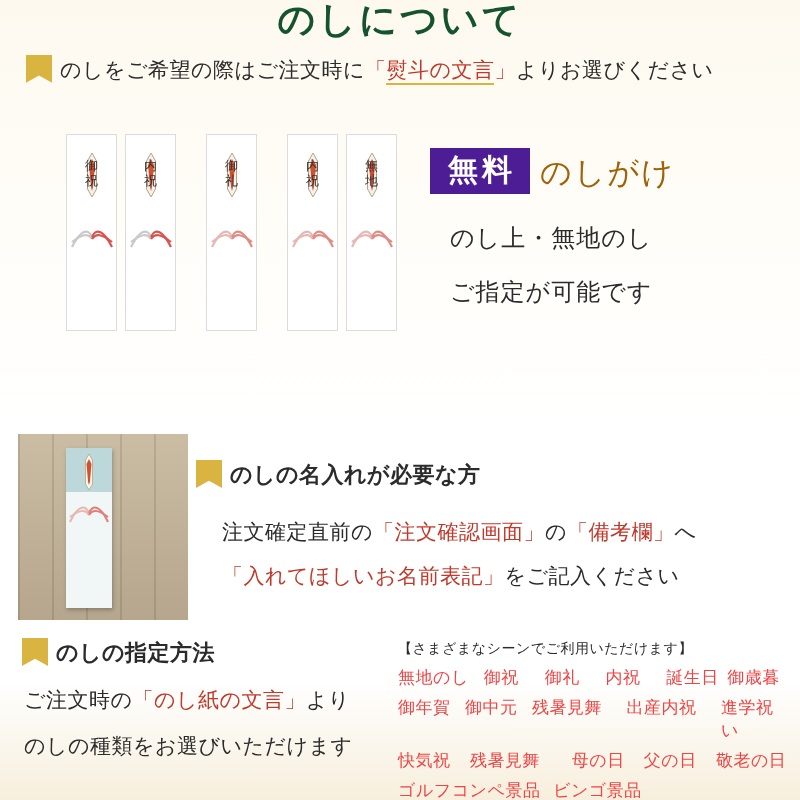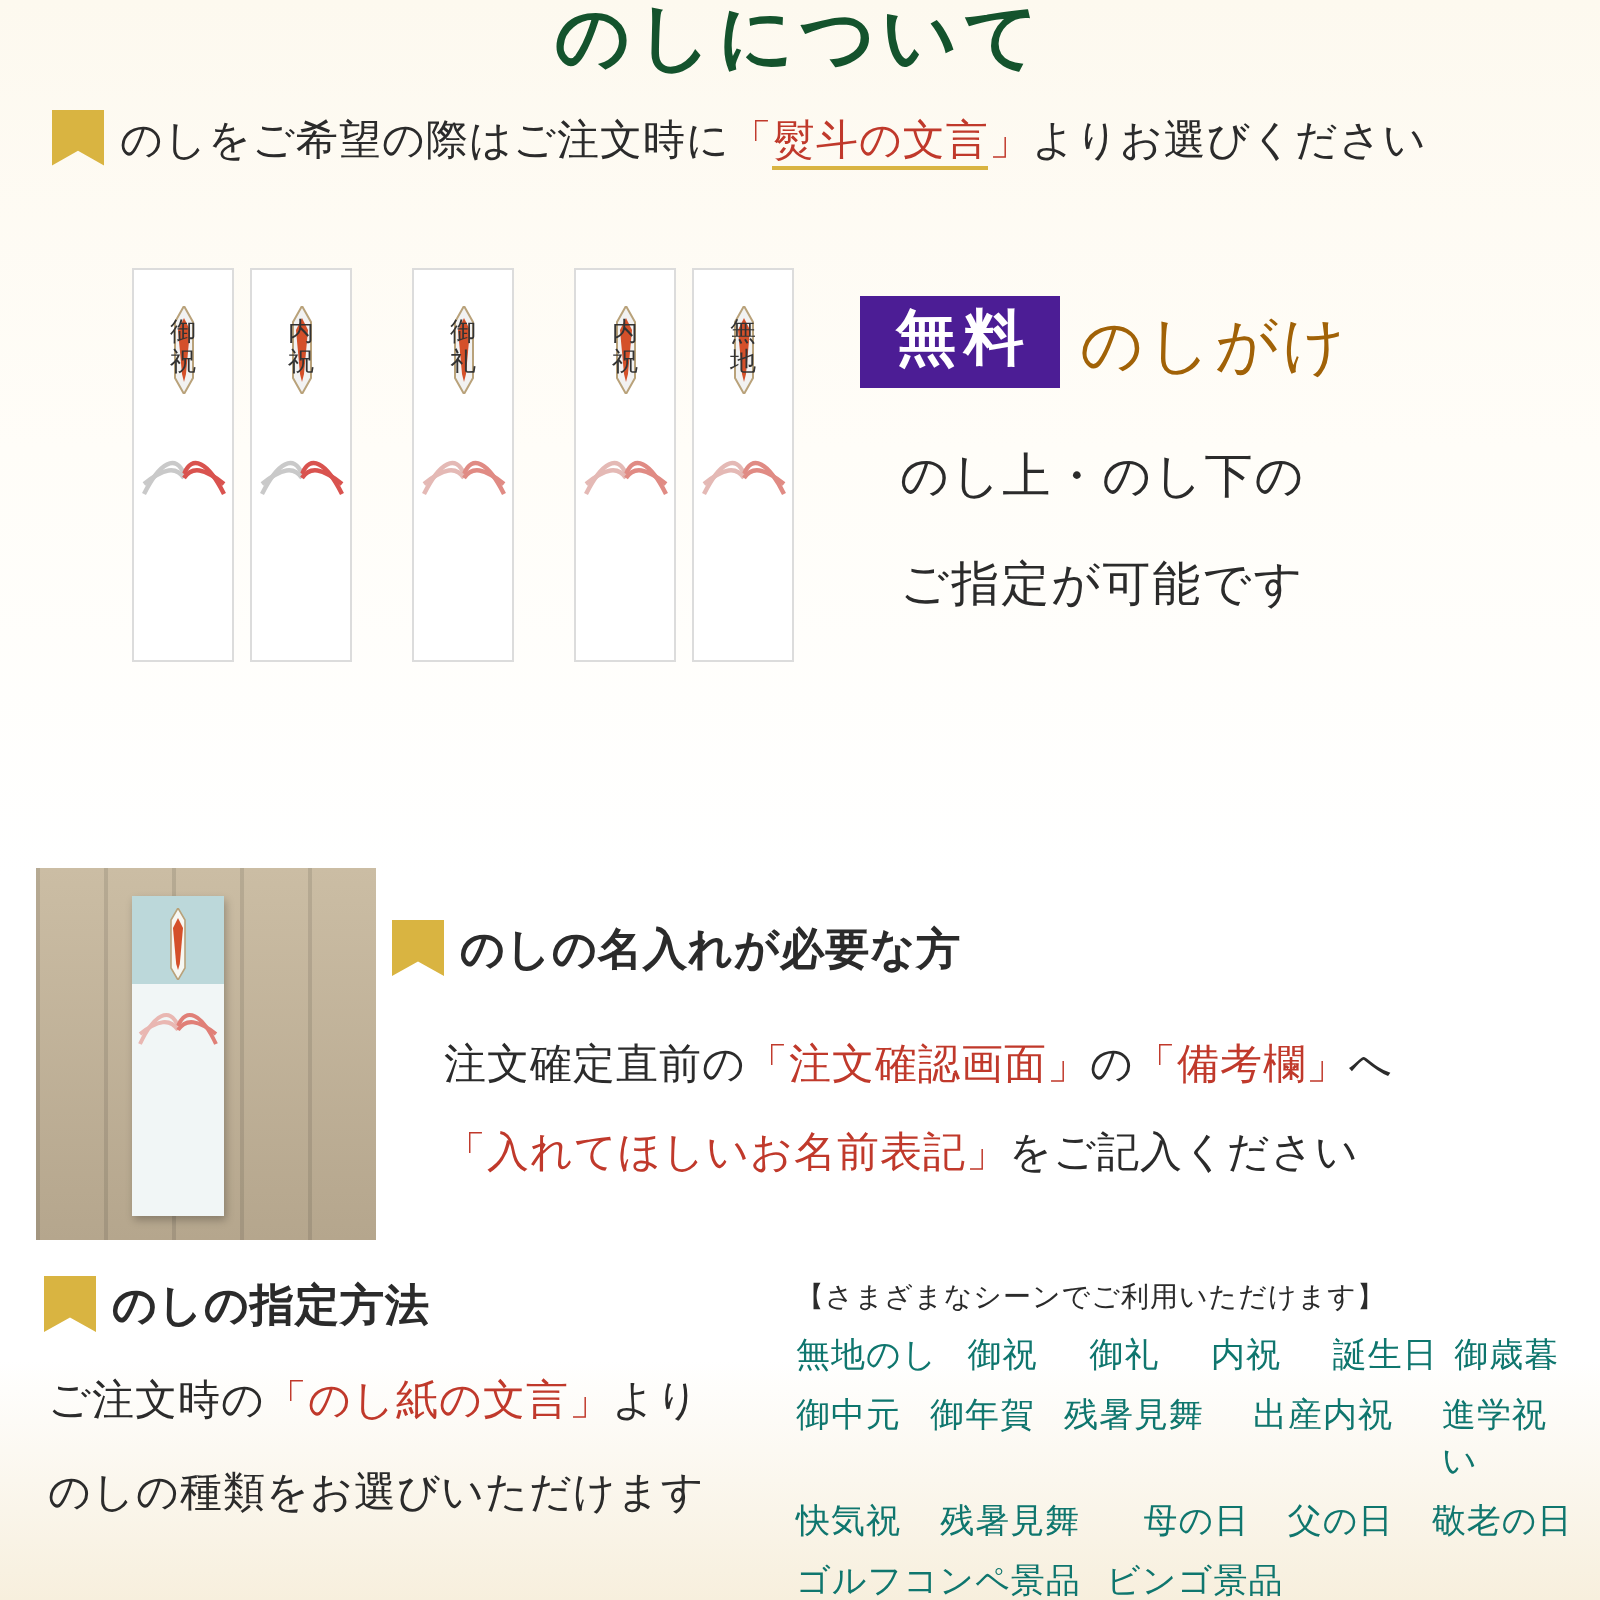--- a/index.html
+++ b/index.html
@@ -186,21 +186,21 @@
   .scenes{
     position:absolute;left:398px;top:640px;width:390px;
   }
   .scenes .hd{
     font-size:14px;font-weight:400;letter-spacing:.5px;
     margin-bottom:8px;
   }
   .scenes .row{
     display:flex;
     font-size:17px;
-    color:#0f766e;
+    color:#ef4444;
     margin-bottom:7px;
     letter-spacing:.5px;
   }
   .scenes .row span{
     display:inline-block;
     width:78px;
   }
   .scenes .row span.w2{width:110px;}
 </style>
 </head>
@@ -302,21 +302,21 @@
         <path d="M2 26 C10 10 18 6 22 16" stroke="#e4b9b5" stroke-width="2.2" fill="none"></path>
         <path d="M42 26 C34 10 26 6 22 16" stroke="#e08b84" stroke-width="2.2" fill="none"></path>
         <path d="M2 21 C12 13 18 12 22 18" stroke="#e4b9b5" stroke-width="2.2" fill="none"></path>
         <path d="M42 21 C32 13 26 12 22 18" stroke="#e08b84" stroke-width="2.2" fill="none"></path>
       </svg>
     </div>
   </div>
 
   <div class="free-badge">無料</div>
   <div class="noshigake">のしがけ</div>
-  <div class="right-line1">のし上・のし下の</div>
+  <div class="right-line1">のし上・無地のし</div>
   <div class="right-line2">ご指定が可能です</div>
 
 
   <div class="photo">
     <div class="wall"></div>
     <div class="card">
       <div class="top"></div>
       <svg class="deco2" viewBox="0 0 11 36">
         <polygon points="5.5,0 9,6 9,30 5.5,36 2,30 2,6" fill="#f7f7f2" stroke="#b9a27a" stroke-width=".8"></polygon>
         <polygon points="5.5,5 8,10 6.4,28 5.5,31 4.6,28 3,10" fill="#d4502a"></polygon>
@@ -354,22 +354,22 @@
     <div class="row">
       <span class="w2">無地のし</span>
       <span>御祝</span>
       <span>御礼</span>
       <span>内祝</span>
       <span>誕生日</span>
       <span>御歳暮</span>
     </div>
 
     <div class="row">
+      <span>御年賀</span>
       <span>御中元</span>
-      <span>御年賀</span>
       <span class="w2">残暑見舞</span>
       <span class="w2">出産内祝</span>
       <span>進学祝い</span>
     </div>
 
     <div class="row">
       <span>快気祝</span>
       <span class="w2">残暑見舞</span>
       <span>母の日</span>
       <span>父の日</span>

